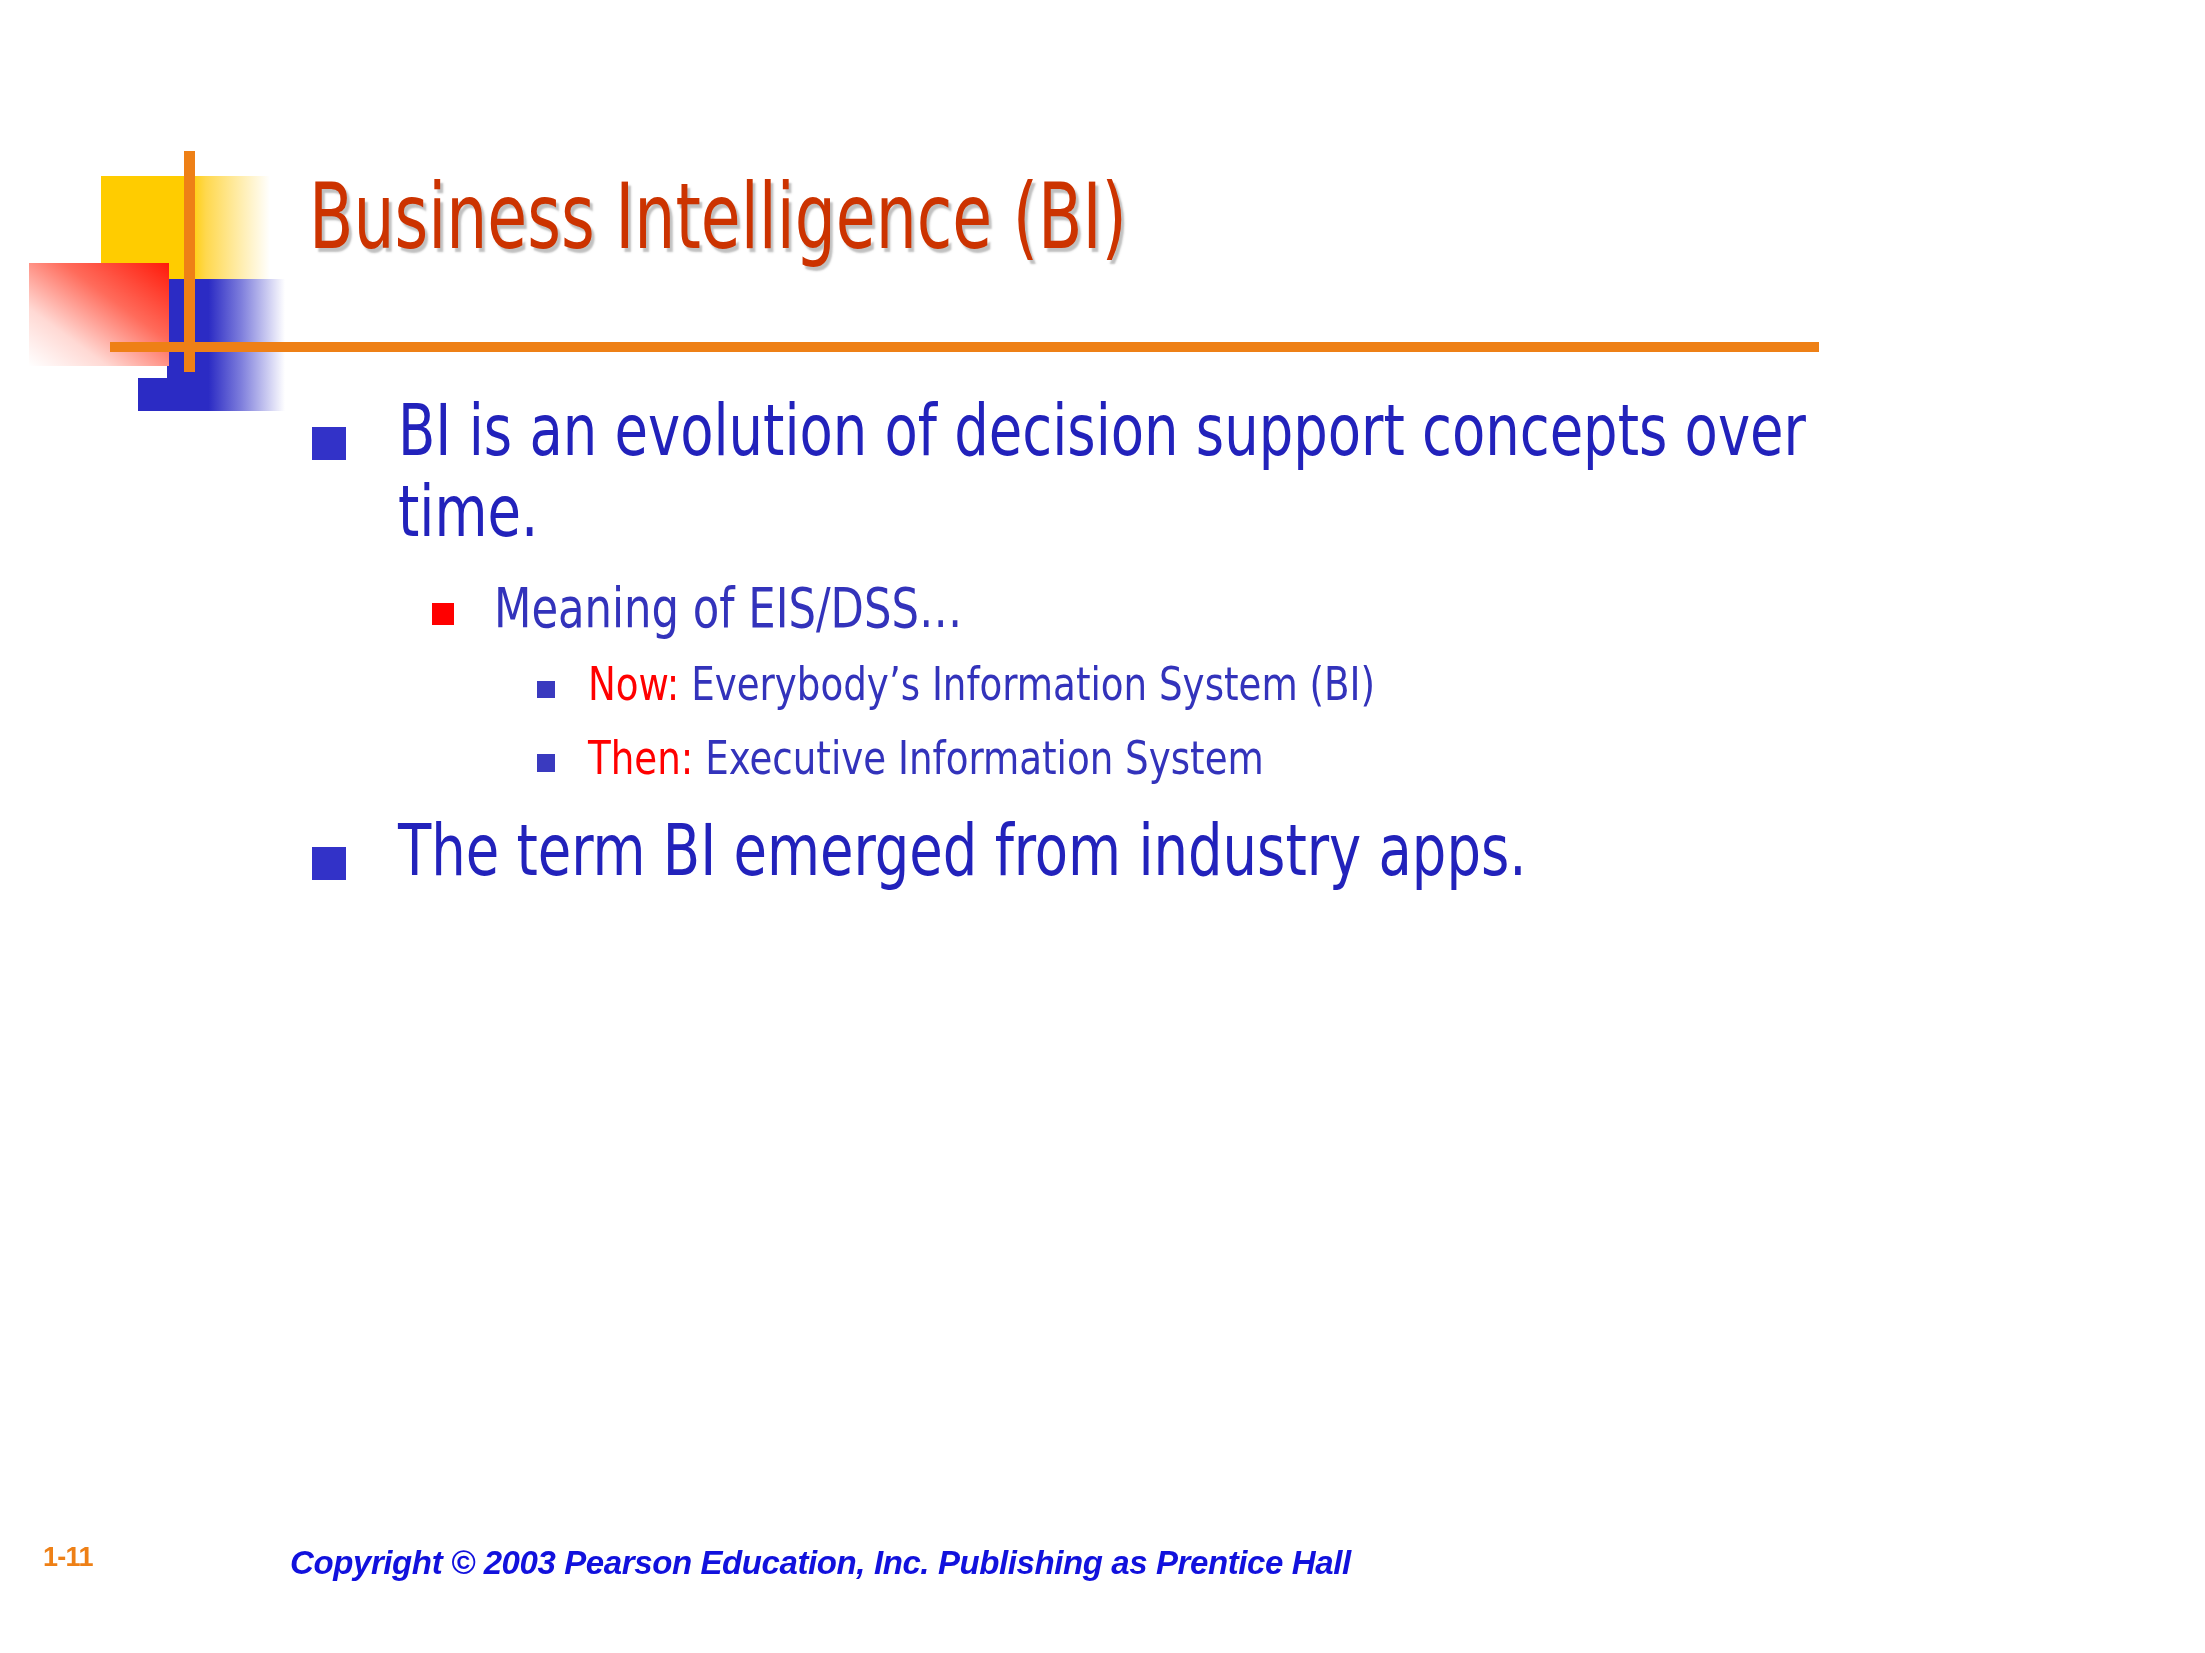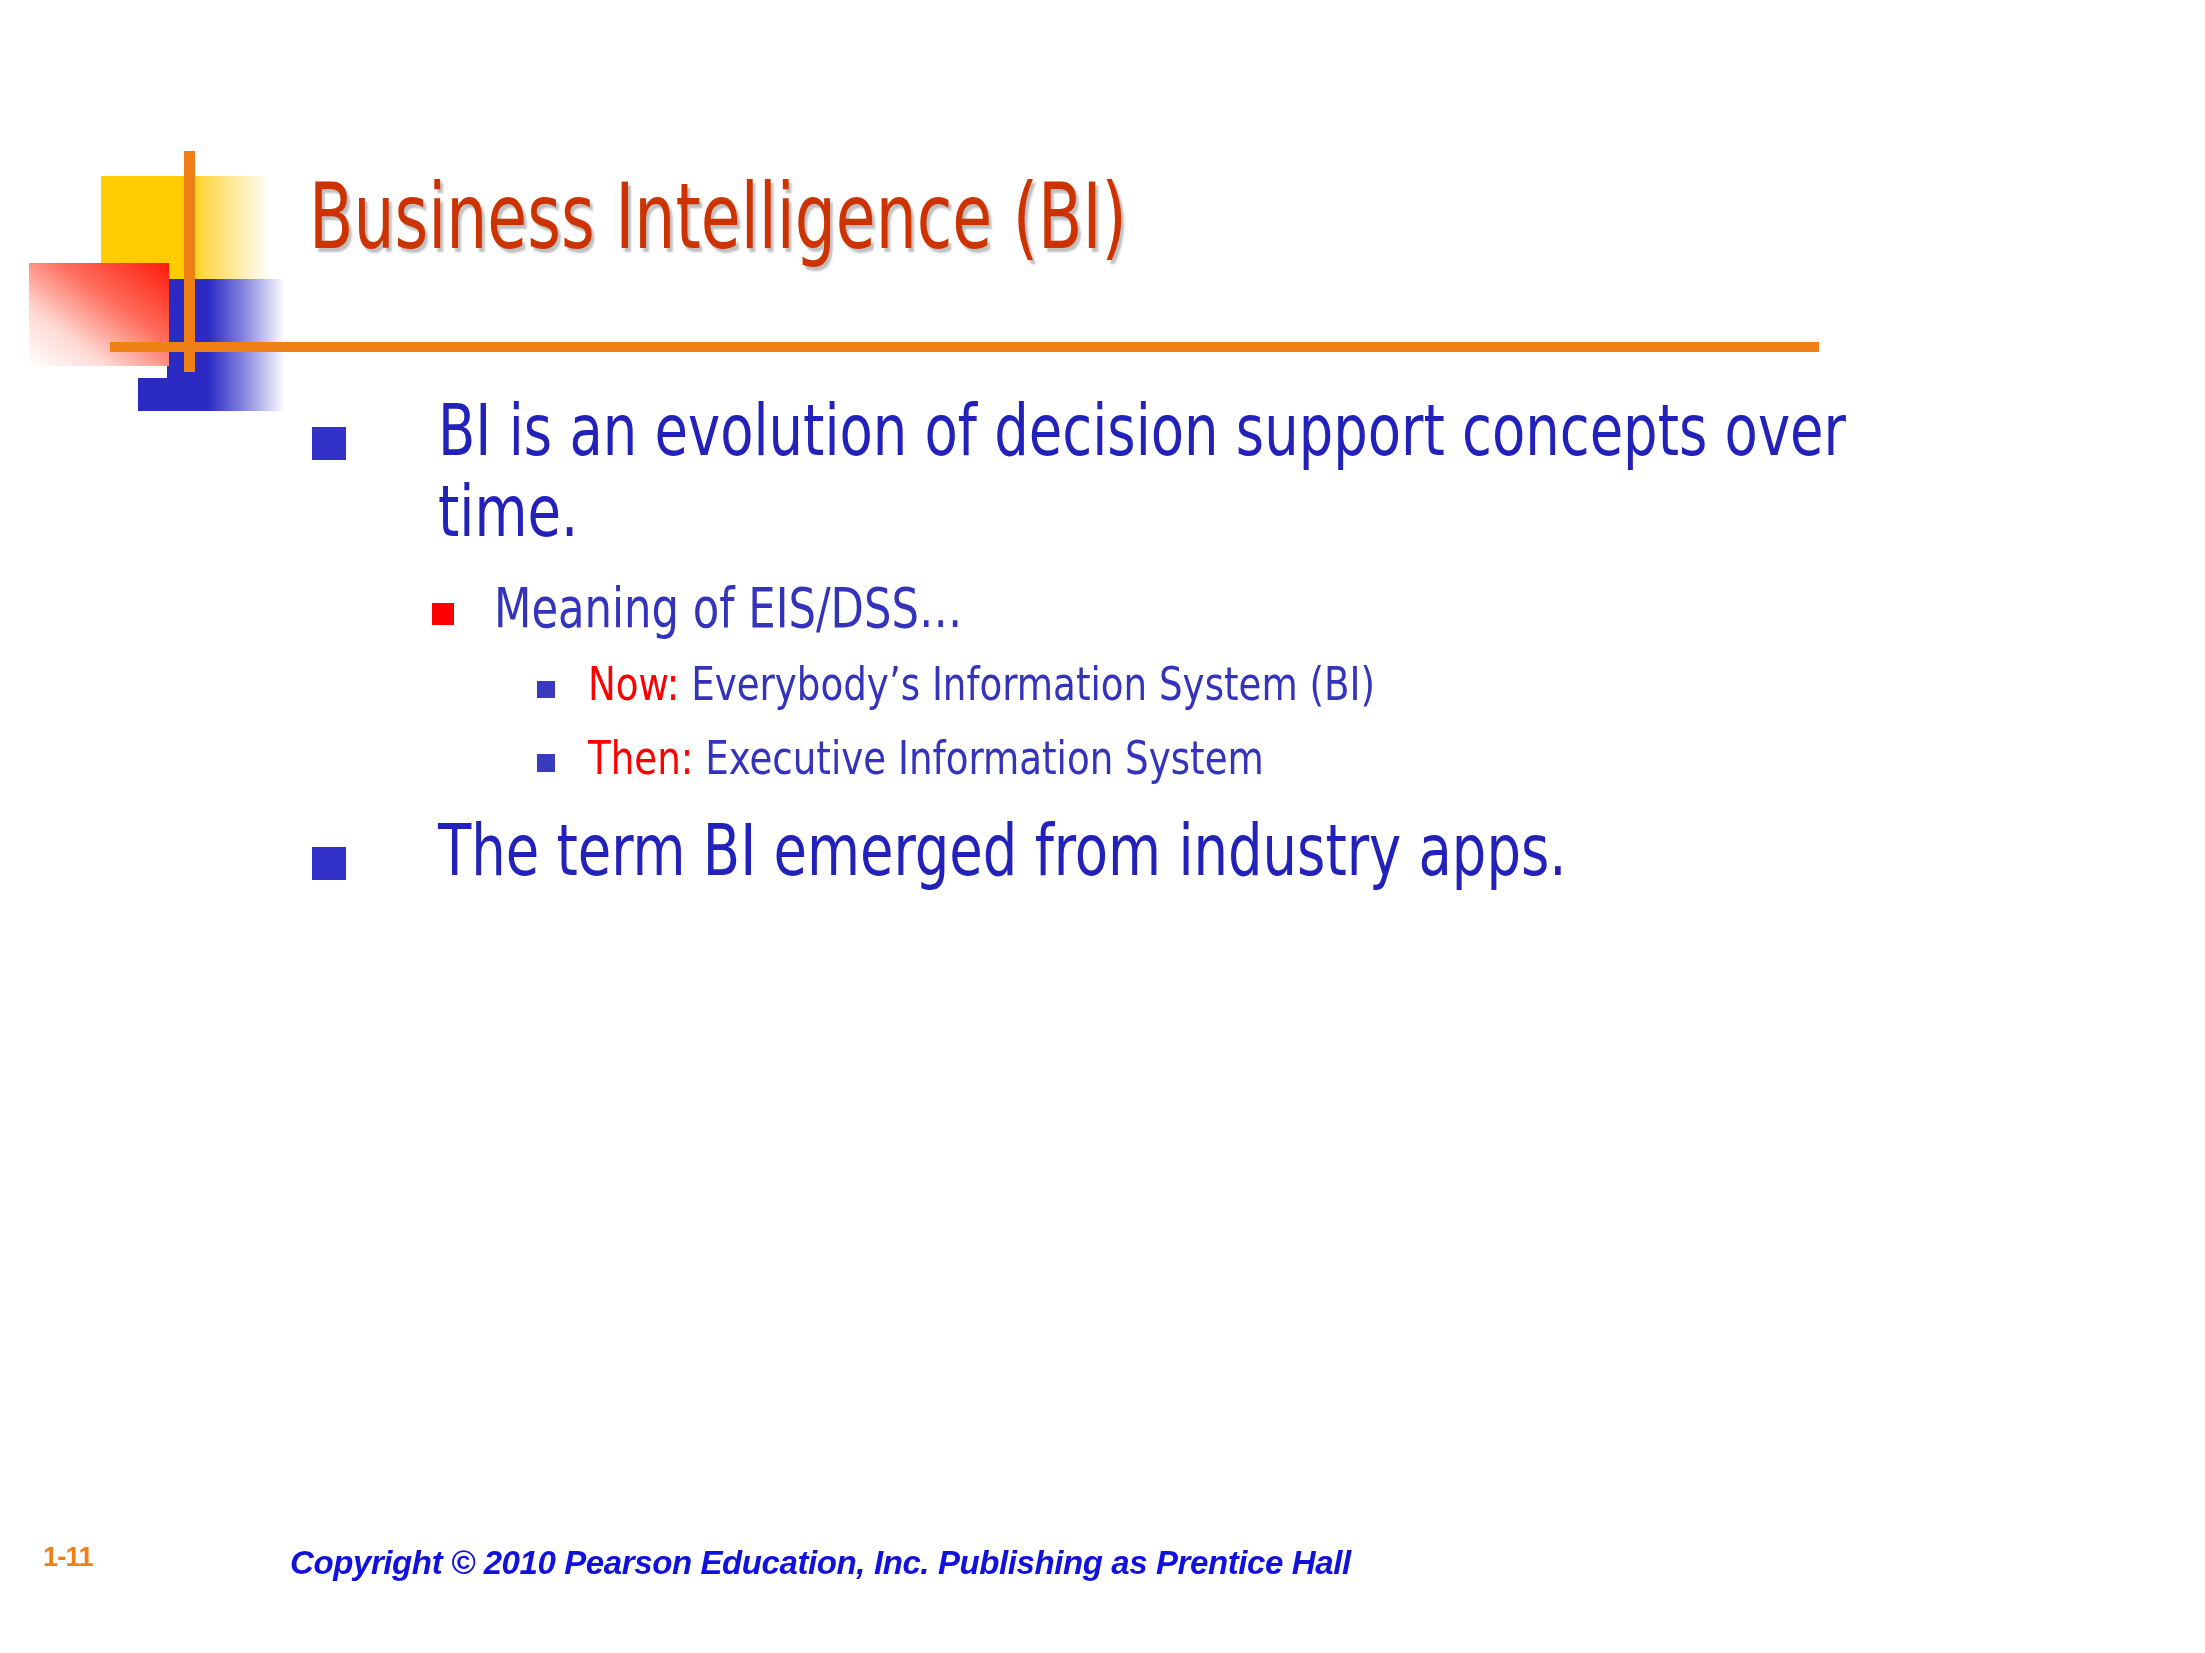--- a/index.html
+++ b/index.html
@@ -75,21 +75,21 @@
   
   .body-area {
     position: absolute;
     left: 0; top: 390px;
     width: 2205px;
   }
 
   .bullet-row { position: relative; display: block; }
 
   
-  .lvl1 { position: relative; margin-bottom: 4.4px; padding-left: 40px; }
+  .lvl1 { position: relative; margin-bottom: 4.4px; }
   .lvl1 .marker {
     position: absolute;
     left: 312px; top: 37px;
     width: 34px; height: 33px;
     background: #3232C8;
   }
   .lvl1 .txt {
     display: block;
     margin-left: 398px;
     width: 1779px;
@@ -214,14 +214,14 @@
 
 </div>
 
 <div class="footer">
   
   
   
   
 </div>
 <div class="slide-num">1-11</div>
-<div class="copyright">Copyright © 2010 Pearson Education, Inc. Publishing as Prentice Hall</div>
+<div class="copyright">Copyright © 2003 Pearson Education, Inc. Publishing as Prentice Hall</div>
 
 
 </body></html>

